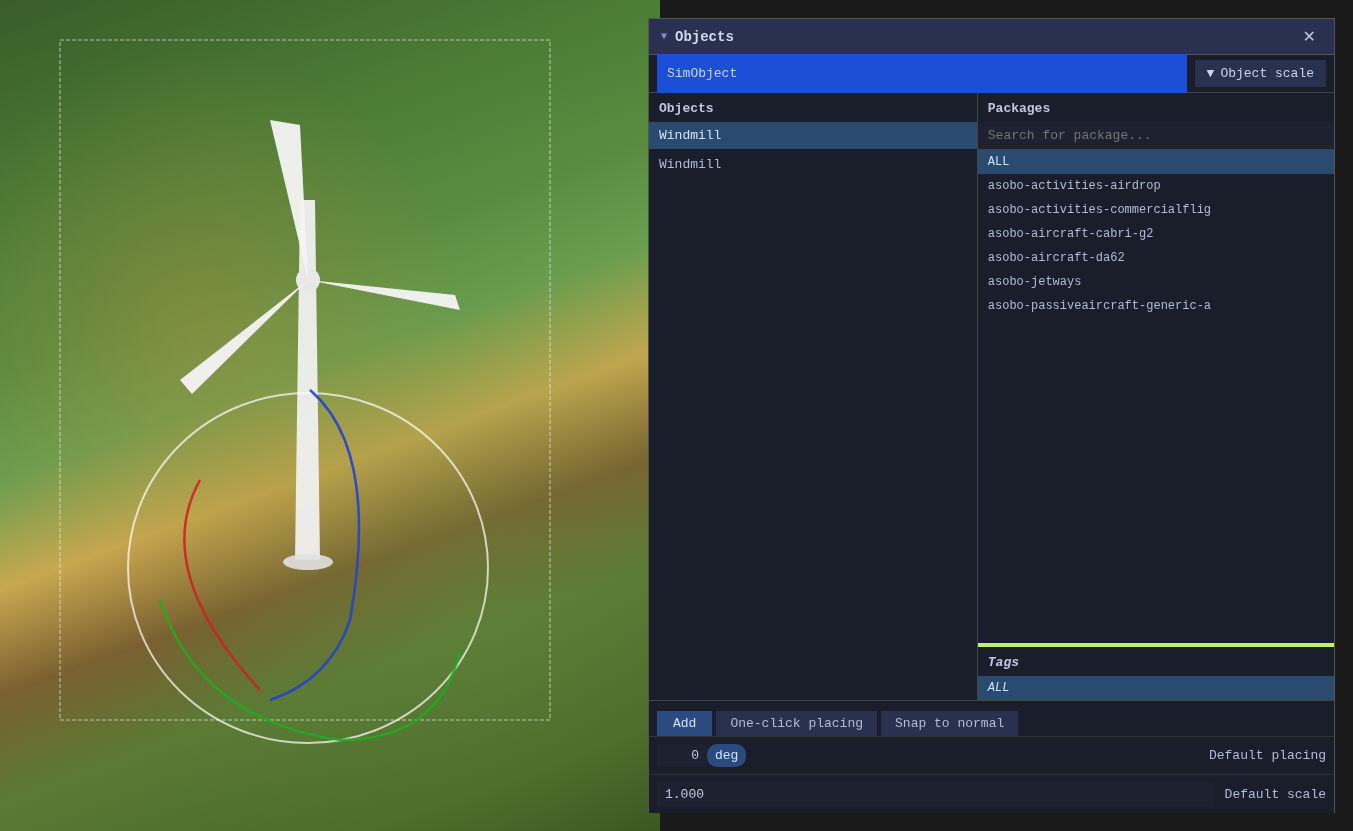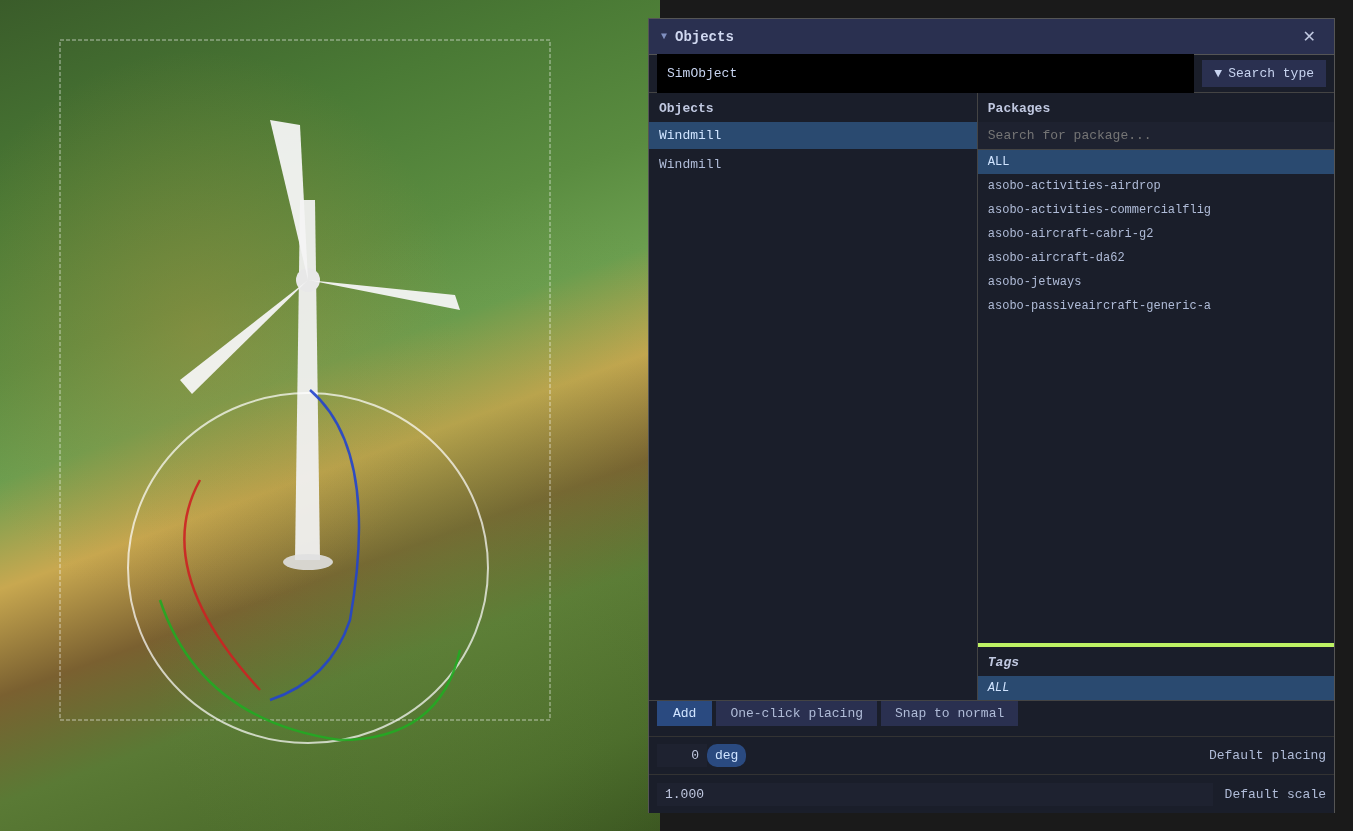--- a/index.html
+++ b/index.html
@@ -102,21 +102,21 @@
       align-items: center;
       background: #1a1e2a;
       border-bottom: 1px solid #444;
       height: 38px;
       padding: 0 8px;
       gap: 8px;
     }
 
     .simobject-label {
       flex: 1;
-      background: #000000;
+      background: #1d4ed8;
       color: #c8d4f0;
       padding: 12px 10px;
       font-size: 13px;
     }
 
     .object-type-btn {
       display: flex;
       align-items: center;
       gap: 6px;
       background: #2a3050;
@@ -229,21 +229,21 @@
     }
 
     
     .bottom-bar {
       border-top: 1px solid #444;
       background: #1a1e2a;
     }
 
     .action-row {
       display: flex;
-      align-items: flex-start;
+      align-items: flex-end;
       height: 36px;
       border-bottom: 1px solid #333;
       padding: 0 8px;
       gap: 4px;
     }
 
     .add-btn {
       background: #2a4a80;
       color: #d0e4ff;
       border: none;
@@ -364,21 +364,21 @@
       <span class="triangle-icon">▼</span>
       <span class="panel-title">Objects</span>
     </div>
     <button class="close-btn">✕</button>
   </div>
 
   <div class="simobject-row">
     <div class="simobject-label">SimObject</div>
     <button class="object-type-btn">
       <span>▼</span>
-      <span>Search type</span>
+      <span>Object scale</span>
     </button>
   </div>
 
   <div class="main-content">
 
     <div class="objects-panel">
       <div class="section-header">Objects</div>
       <div class="selected-item">Windmill</div>
       <div class="list-item">Windmill</div>
     </div>

